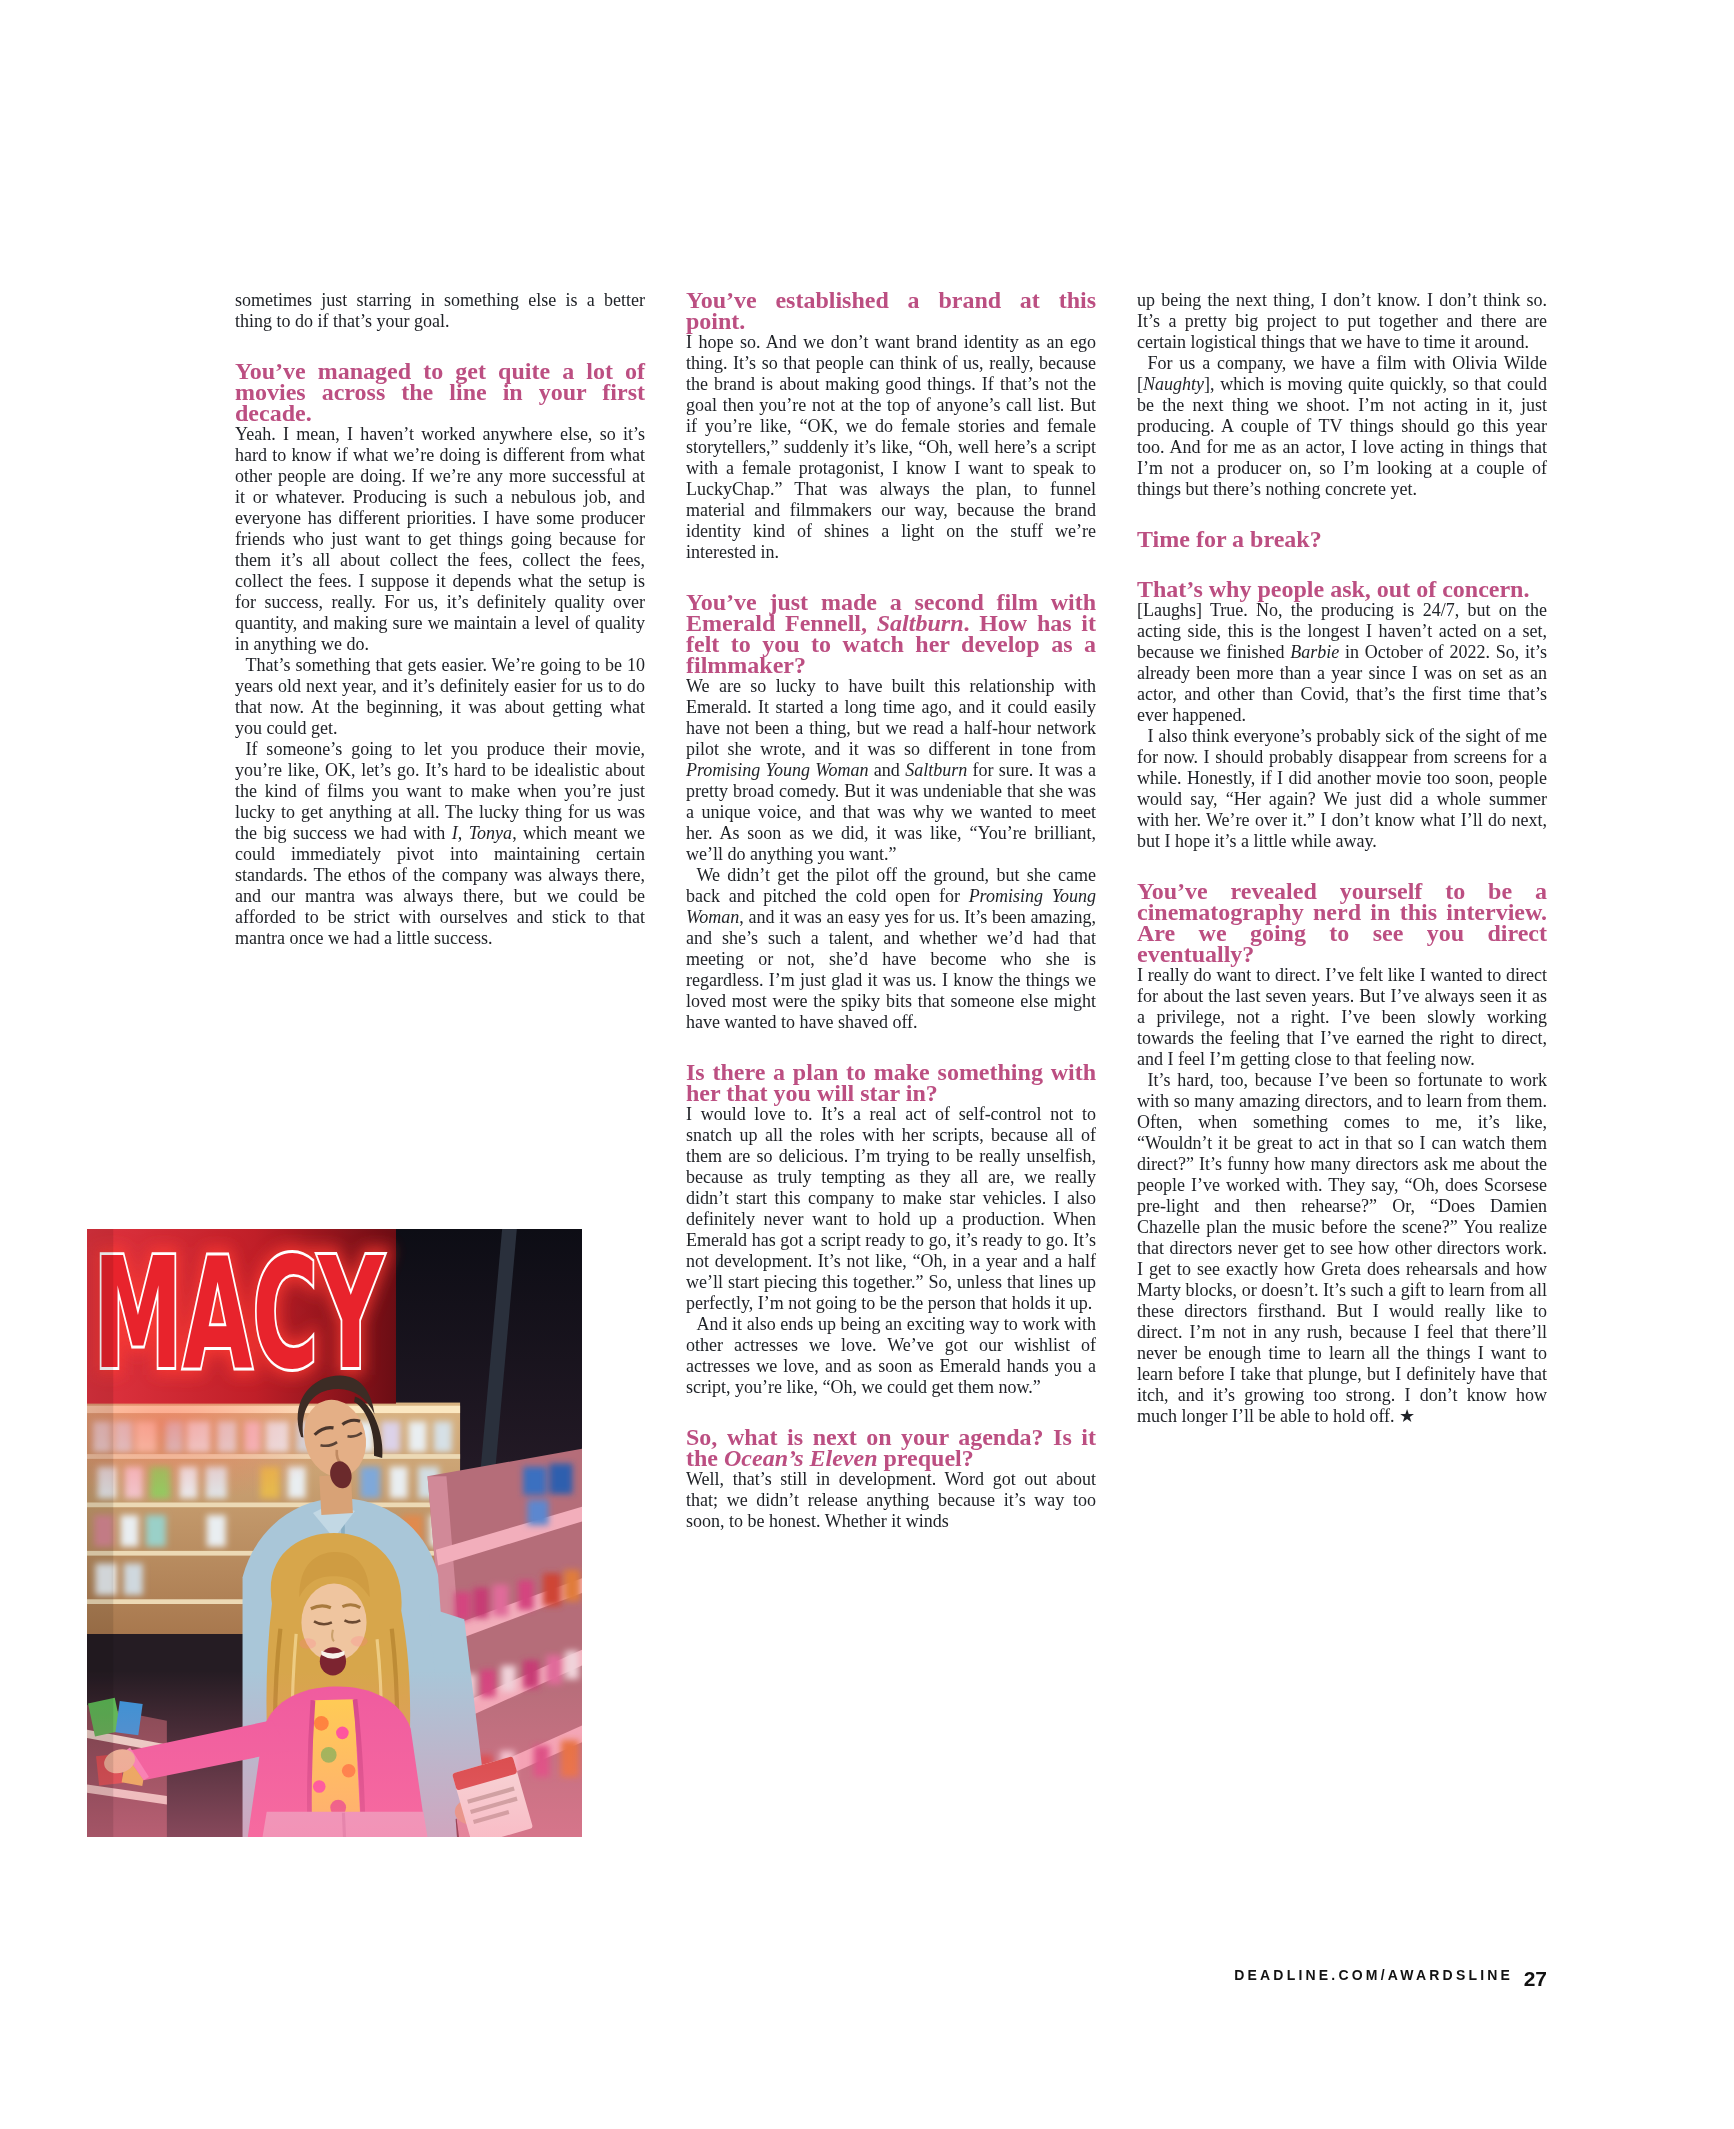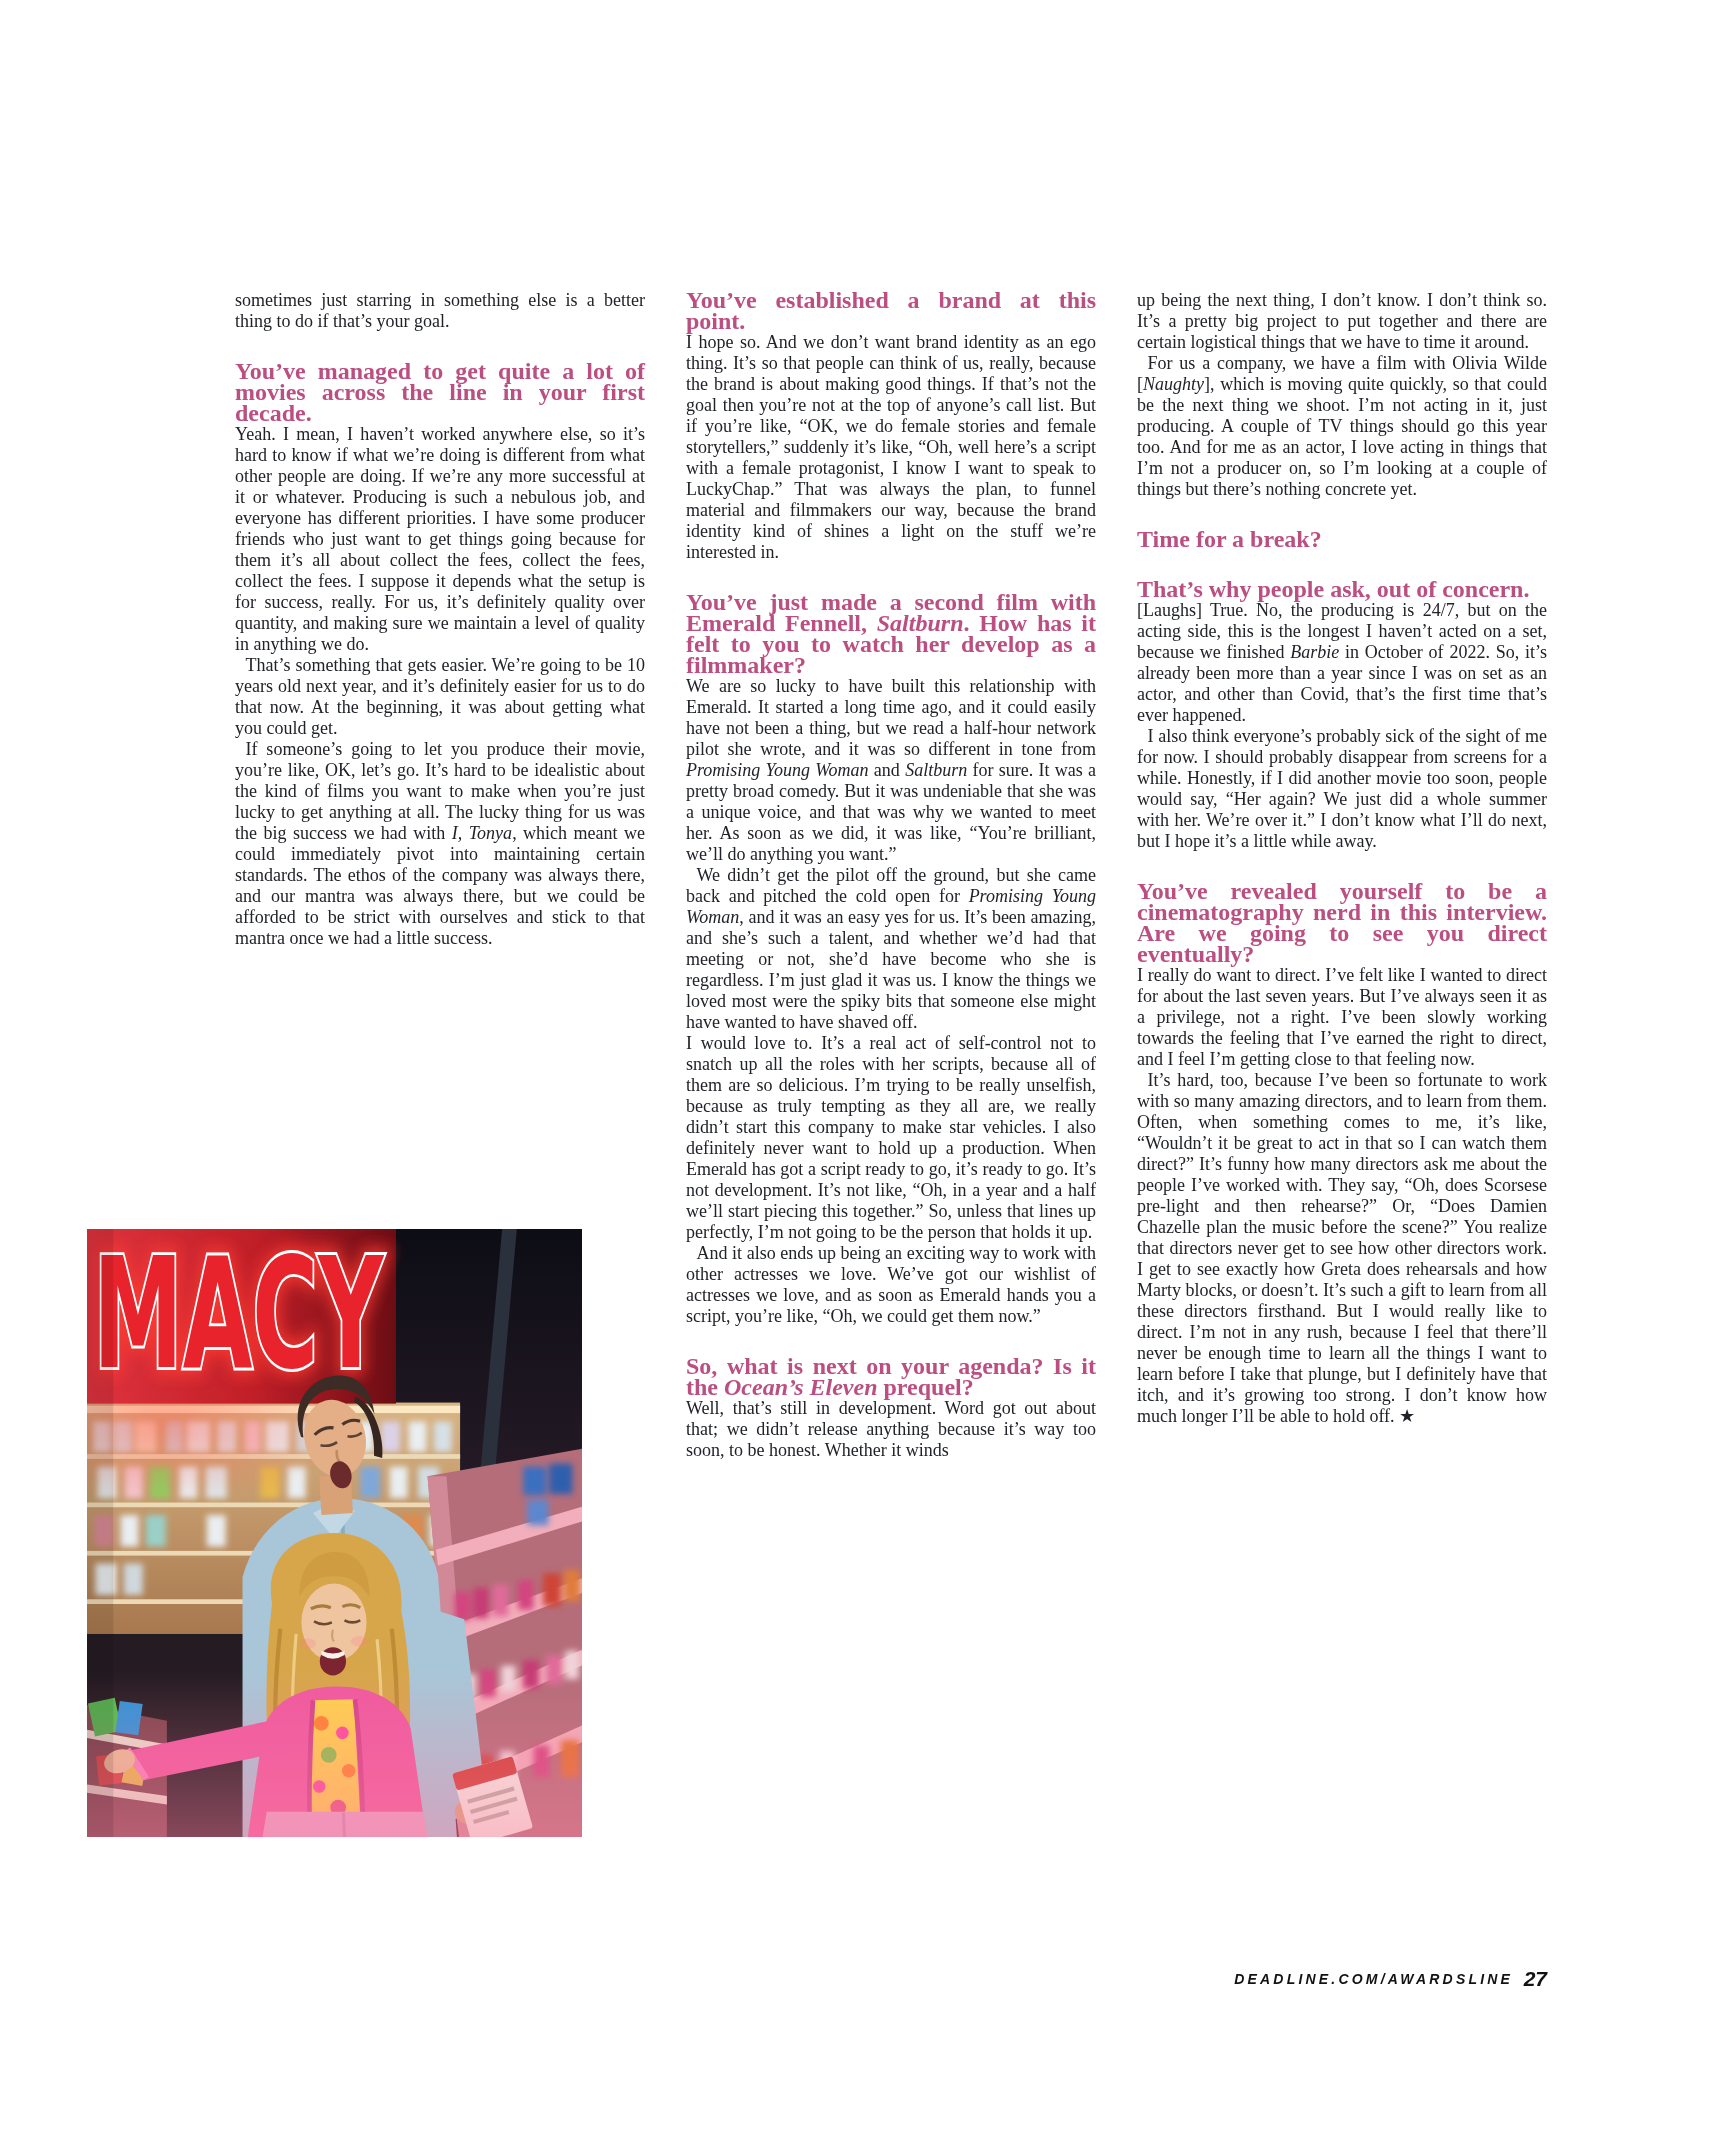--- a/index.html
+++ b/index.html
@@ -9,22 +9,22 @@
        font-size:18px;line-height:21px;color:#202328;}
   .col p{margin:0;}
   .col p.q{font-weight:bold;color:#bc4f82;margin-top:29px;font-size:24px;line-height:21px;}
   .col > p.q:first-child{margin-top:0;}
   .col p.pi{text-indent:10.5px;}
   .col em{font-style:italic;}
   .photo{position:absolute;left:87px;top:1229px;width:495px;height:608px;margin:0;
          overflow:hidden;background:#fde047;}
   .photo svg{display:block;width:495px;height:608px;}
   .neonA{font-family:"DejaVu Sans", sans-serif;font-weight:bold;font-size:292px;}
-  .footer{position:absolute;top:1967px;right:188px;display:flex;align-items:center;gap:10.5px;
-          font-family:"Liberation Sans", sans-serif;color:#121212;font-style:italic;}
+  .footer{position:absolute;top:1967px;right:188px;display:flex;align-items:flex-start;gap:10.5px;
+          font-family:"Liberation Sans", sans-serif;color:#121212;}
   .footer .site{font-size:14px;font-weight:bold;letter-spacing:3.2px;}
   .footer .pagenum{font-size:21px;font-weight:bold;}
 </style>
 </head>
 <body>
 
 <div class="page">
 
   <section class="col" style="left:235px">
       <p class="cont">sometimes just starring in something else is a better thing to do if that’s your goal.</p>
@@ -32,20 +32,21 @@
       <p class="p">Yeah. I mean, I haven’t worked anywhere else, so it’s hard to know if what we’re doing is different from what other people are doing. If we’re any more successful at it or whatever. Producing is such a nebulous job, and everyone has different priorities. I have some producer friends who just want to get things going because for them it’s all about collect the fees, collect the fees, collect the fees. I suppose it depends what the setup is for success, really. For us, it’s definitely quality over quantity, and making sure we maintain a level of quality in anything we do.</p>
       <p class="pi">That’s something that gets easier. We’re going to be 10 years old next year, and it’s definitely easier for us to do that now. At the beginning, it was about getting what you could get.</p>
       <p class="pi">If someone’s going to let you produce their movie, you’re like, OK, let’s go. It’s hard to be idealistic about the kind of films you want to make when you’re just lucky to get anything at all. The lucky thing for us was the big success we had with <em>I, Tonya</em>, which meant we could immediately pivot into maintaining certain standards. The ethos of the company was always there, and our mantra was always there, but we could be afforded to be strict with ourselves and stick to that mantra once we had a little success.</p>
     </section>
   <section class="col" style="left:686px">
       <p class="q">You’ve established a brand at this point.</p>
       <p class="p">I hope so. And we don’t want brand identity as an ego thing. It’s so that people can think of us, really, because the brand is about making good things. If that’s not the goal then you’re not at the top of anyone’s call list. But if you’re like, “OK, we do female stories and female storytellers,” suddenly it’s like, “Oh, well here’s a script with a female protagonist, I know I want to speak to LuckyChap.” That was always the plan, to funnel material and filmmakers our way, because the brand identity kind of shines a light on the stuff we’re interested in.</p>
       <p class="q">You’ve just made a second film with Emerald Fennell, <em>Saltburn</em>. How has it felt to you to watch her develop as a filmmaker?</p>
       <p class="p">We are so lucky to have built this relationship with Emerald. It started a long time ago, and it could easily have not been a thing, but we read a half-hour network pilot she wrote, and it was so different in tone from <em>Promising Young Woman</em> and <em>Saltburn</em> for sure. It was a pretty broad comedy. But it was undeniable that she was a unique voice, and that was why we wanted to meet her. As soon as we did, it was like, “You’re brilliant, we’ll do anything you want.”</p>
       <p class="pi">We didn’t get the pilot off the ground, but she came back and pitched the cold open for <em>Promising Young Woman</em>, and it was an easy yes for us. It’s been amazing, and she’s such a talent, and whether we’d had that meeting or not, she’d have become who she is regardless. I’m just glad it was us. I know the things we loved most were the spiky bits that someone else might have wanted to have shaved off.</p>
+      <p class="q">Is there a plan to make something with her that you will star in?</p>
       <p class="p">I would love to. It’s a real act of self-control not to snatch up all the roles with her scripts, because all of them are so delicious. I’m trying to be really unselfish, because as truly tempting as they all are, we really didn’t start this company to make star vehicles. I also definitely never want to hold up a production. When Emerald has got a script ready to go, it’s ready to go. It’s not development. It’s not like, “Oh, in a year and a half we’ll start piecing this together.” So, unless that lines up perfectly, I’m not going to be the person that holds it up.</p>
       <p class="pi">And it also ends up being an exciting way to work with other actresses we love. We’ve got our wishlist of actresses we love, and as soon as Emerald hands you a script, you’re like, “Oh, we could get them now.”</p>
       <p class="q">So, what is next on your agenda? Is it the <em>Ocean’s Eleven</em> prequel?</p>
       <p class="p">Well, that’s still in development. Word got out about that; we didn’t release anything because it’s way too soon, to be honest. Whether it winds</p>
     </section>
   <section class="col" style="left:1137px">
       <p class="cont">up being the next thing, I don’t know. I don’t think so. It’s a pretty big project to put together and there are certain logistical things that we have to time it around.</p>
       <p class="pi">For us a company, we have a film with Olivia Wilde [<em>Naughty</em>], which is moving quite quickly, so that could be the next thing we shoot. I’m not acting in it, just producing. A couple of TV things should go this year too. And for me as an actor, I love acting in things that I’m not a producer on, so I’m looking at a couple of things but there’s nothing concrete yet.</p>
       <p class="q">Time for a break?</p>
       <p class="q">That’s why people ask, out of concern.</p>

